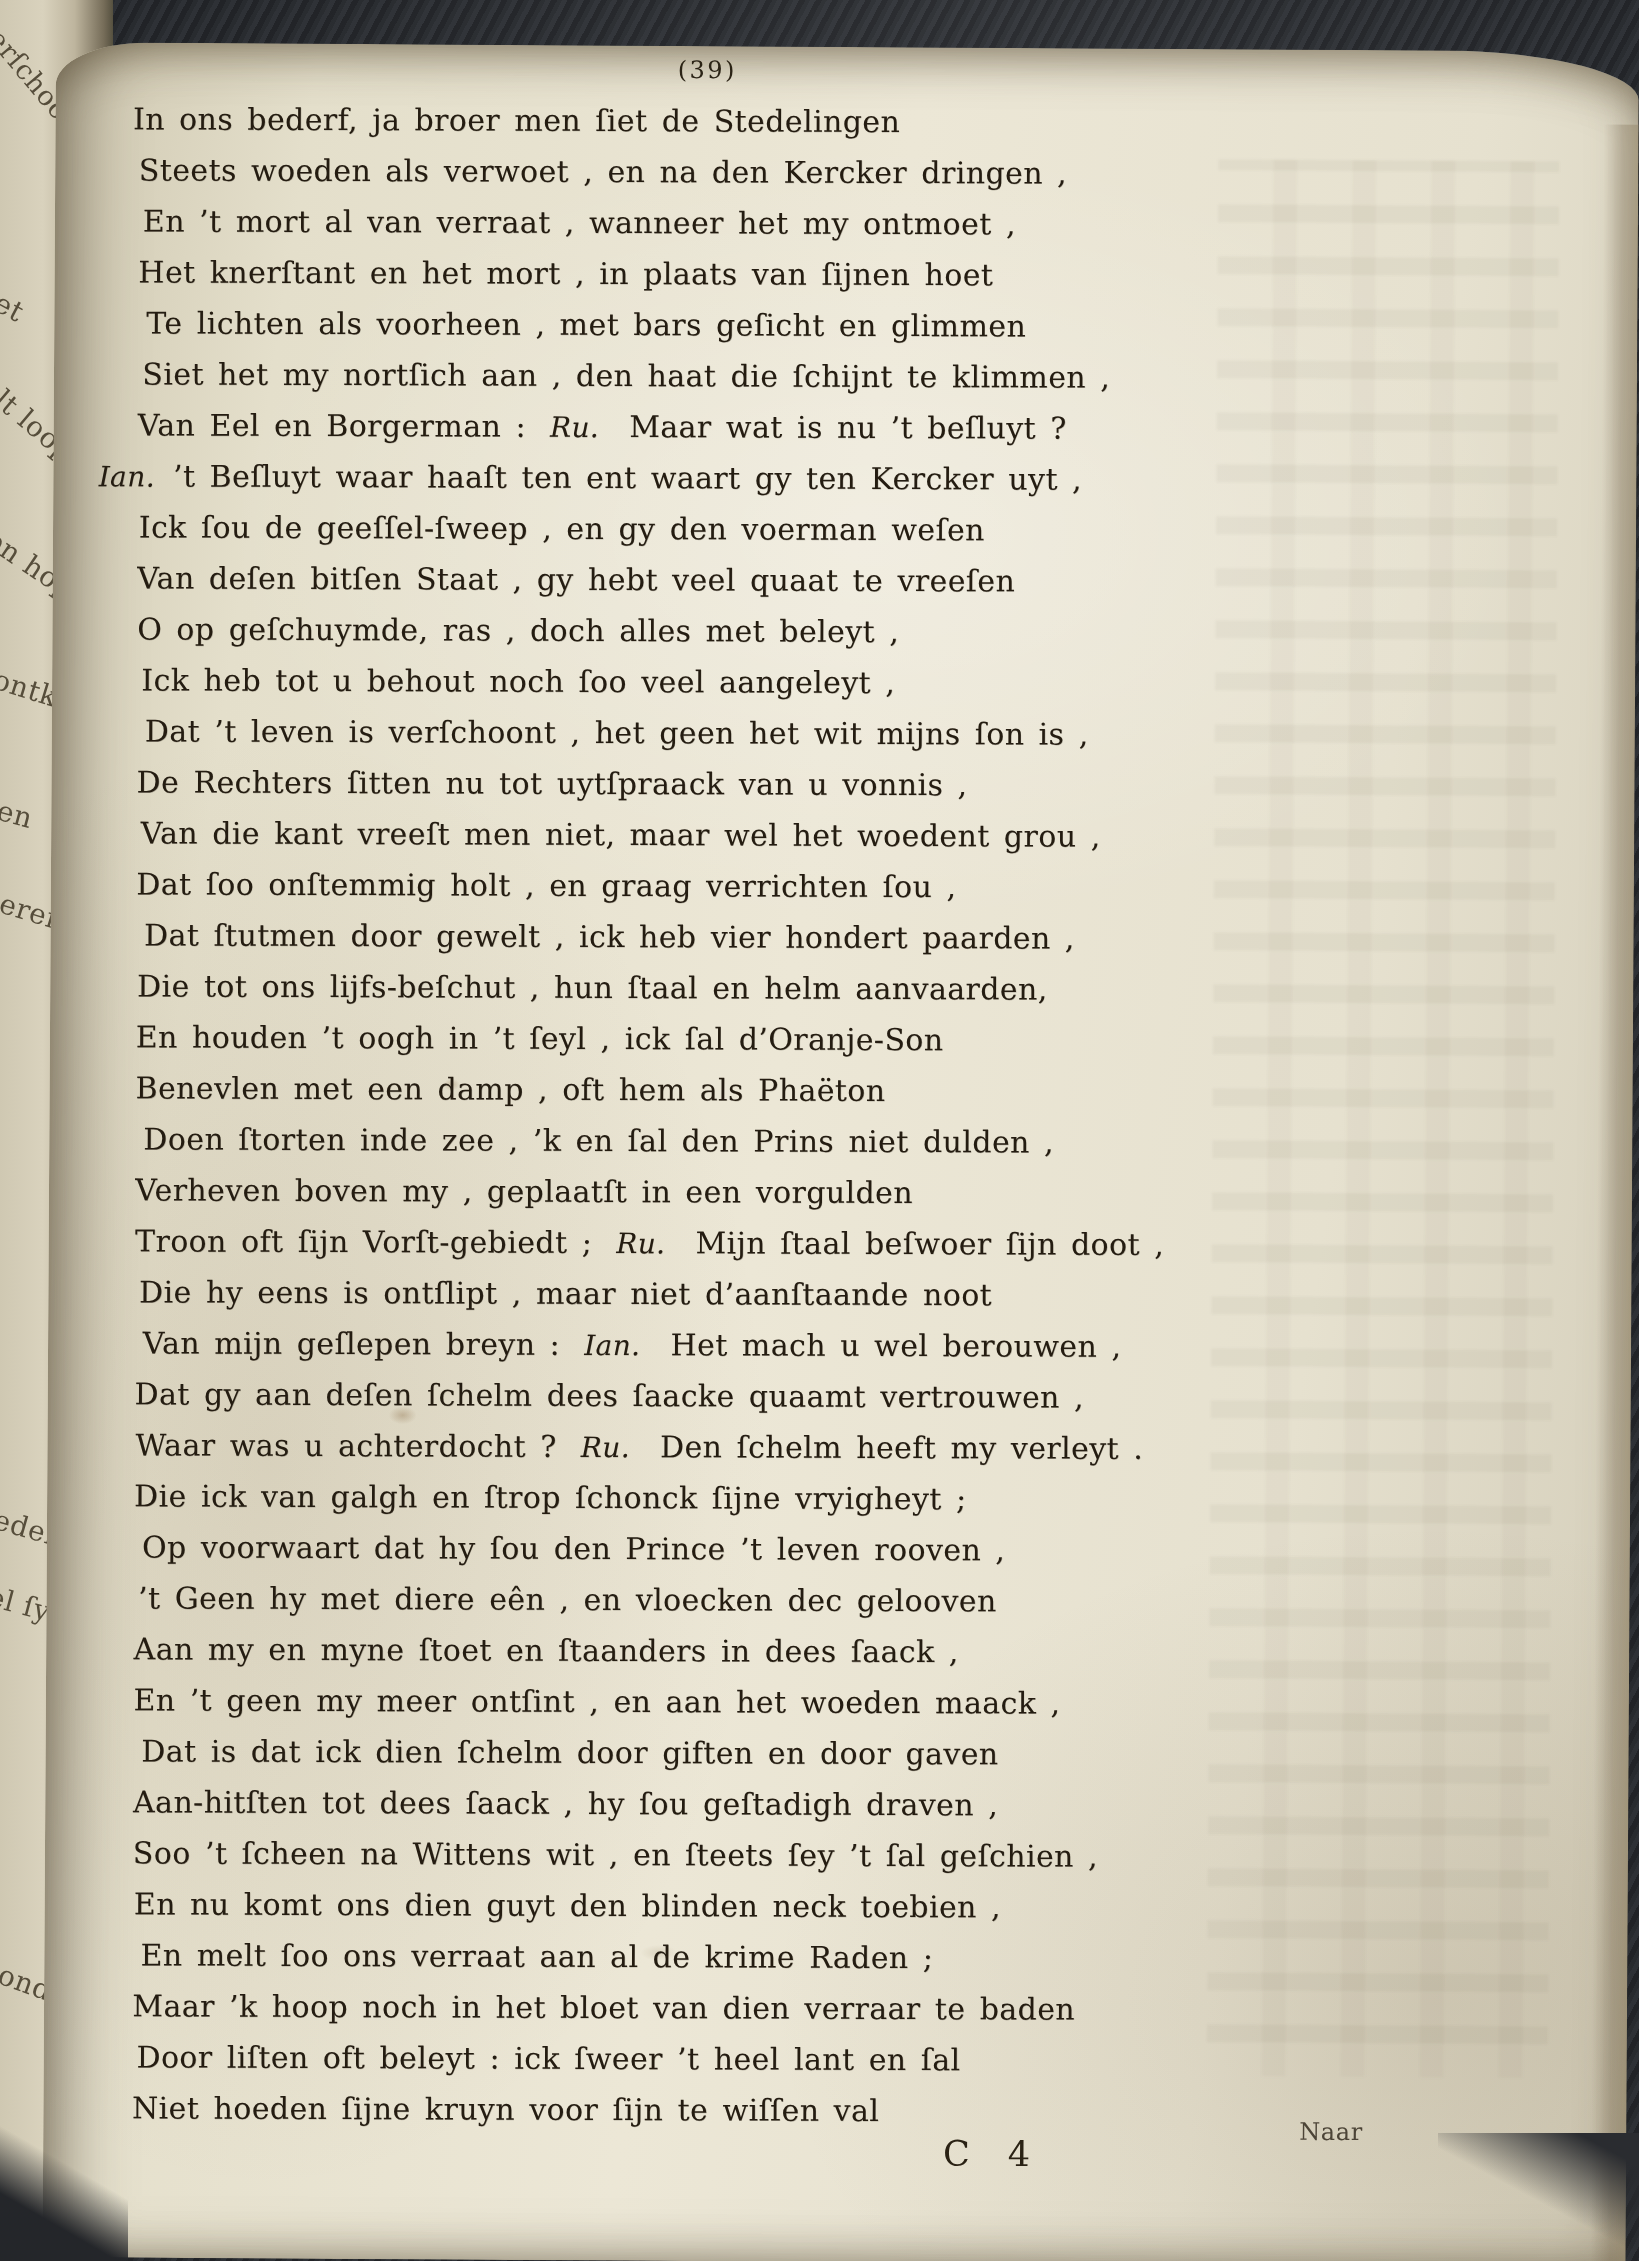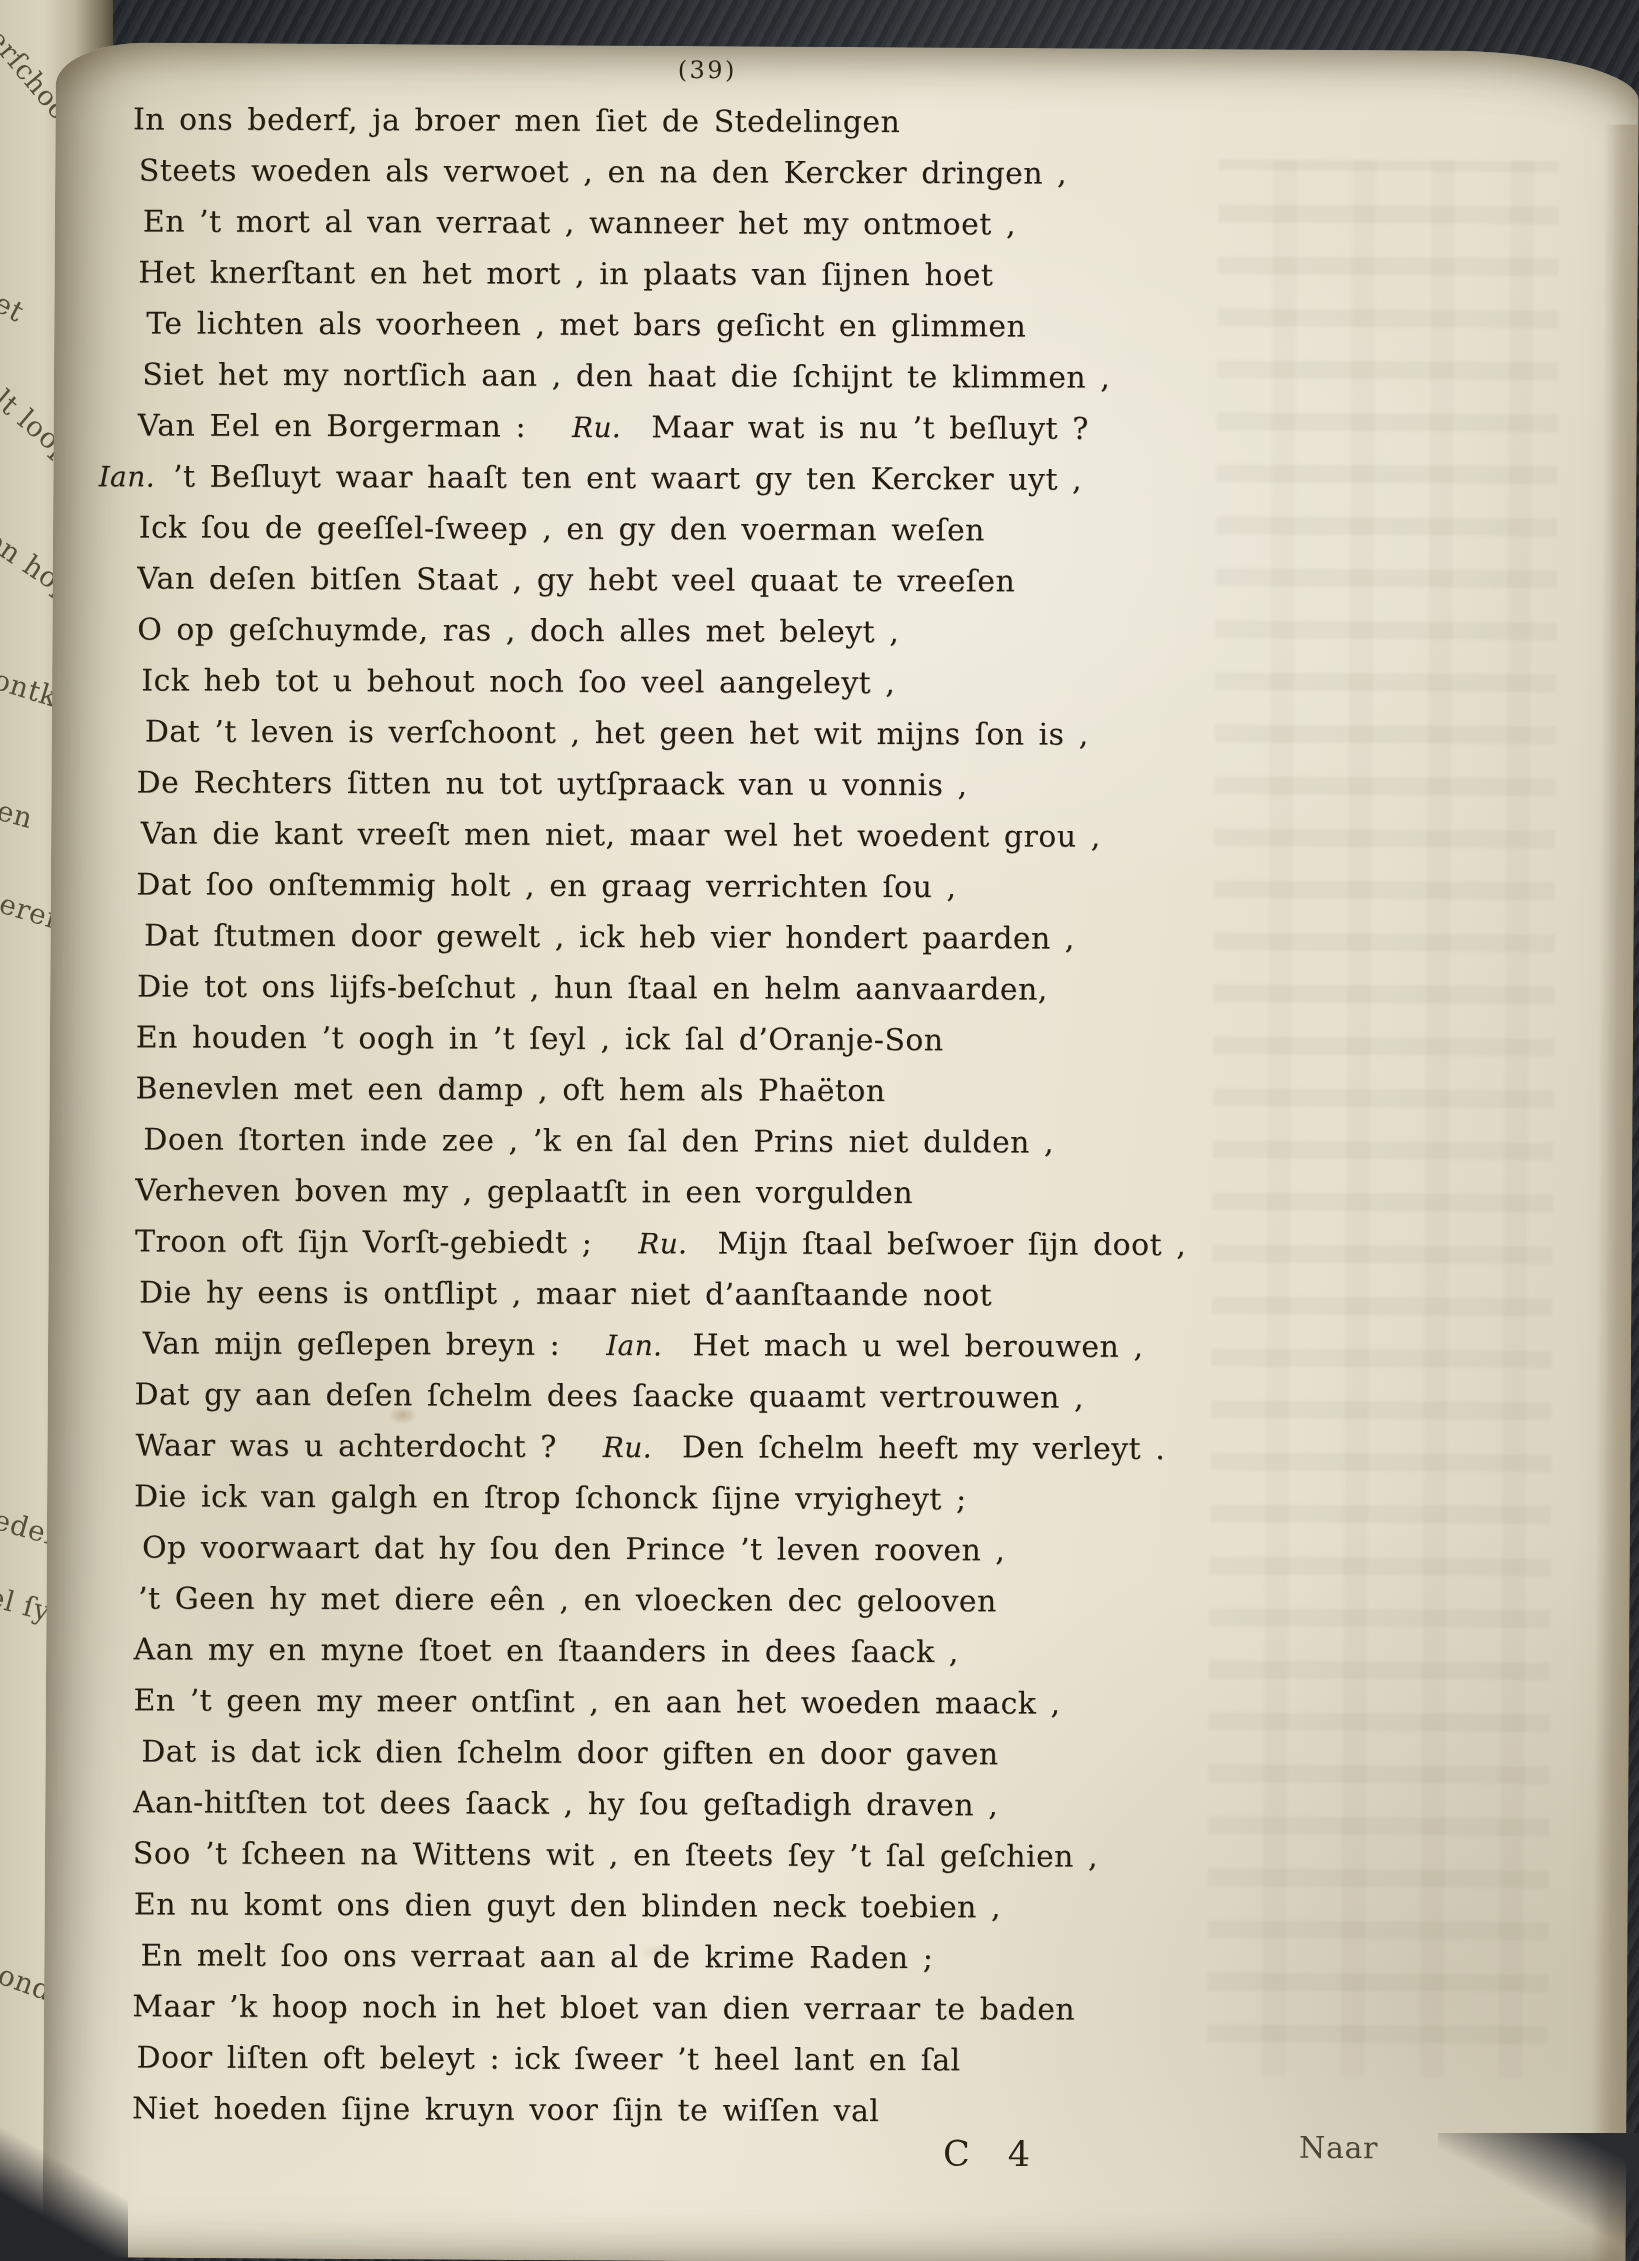--- a/index.html
+++ b/index.html
@@ -65,29 +65,28 @@
     word-spacing:4.3px;letter-spacing:0.4px;transform:rotate(-.15deg);
     text-shadow:0.4px 0.5px 0.4px rgba(40,32,20,.28);
   }
   .vl{height:51px;}
   .vl:nth-child(3n){margin-left:4.3px}
   .vl:nth-child(4n+1){margin-left:8px}
   .vl:nth-child(9n){margin-left:1.2px}
   .vl:first-child{margin-left:-6px}
   .speaker{font-style:italic;}
   .lead{display:inline-block;margin-left:-39px;margin-right:18px;font-size:28px;}
-  .mid{display:inline-block;margin-left:46px;margin-right:30px;font-size:28px;}
+  .mid{display:inline-block;margin-left:24px;margin-right:30px;font-size:28px;}
   .signature{
     position:absolute;left:900px;top:2086px;font-size:35px;color:#2a2214;
     letter-spacing:13.4px;
   }
   .catchword{
-    position:absolute;left:1256px;top:2068px;font-size:30px;color:rgba(52,44,32,.85);
+    position:absolute;left:1256px;top:2068px;font-size:24px;color:rgba(52,44,32,.85);
     letter-spacing:0.6px;
-    margin-top:12px;
   }
   
   .ghost{
     position:absolute;right:79px;top:110px;width:341px;height:1917px;
     background:
       repeating-linear-gradient(0deg, transparent 0 34px, rgba(88,76,56,.05) 34px 52px),
       repeating-linear-gradient(90deg, transparent 0 55px, rgba(88,76,56,.035) 55px 79px);
     filter:blur(1.2px);
   }
   .stain1{position:absolute;left:341px;top:1362px;width:28px;height:18px;border-radius:50%;

